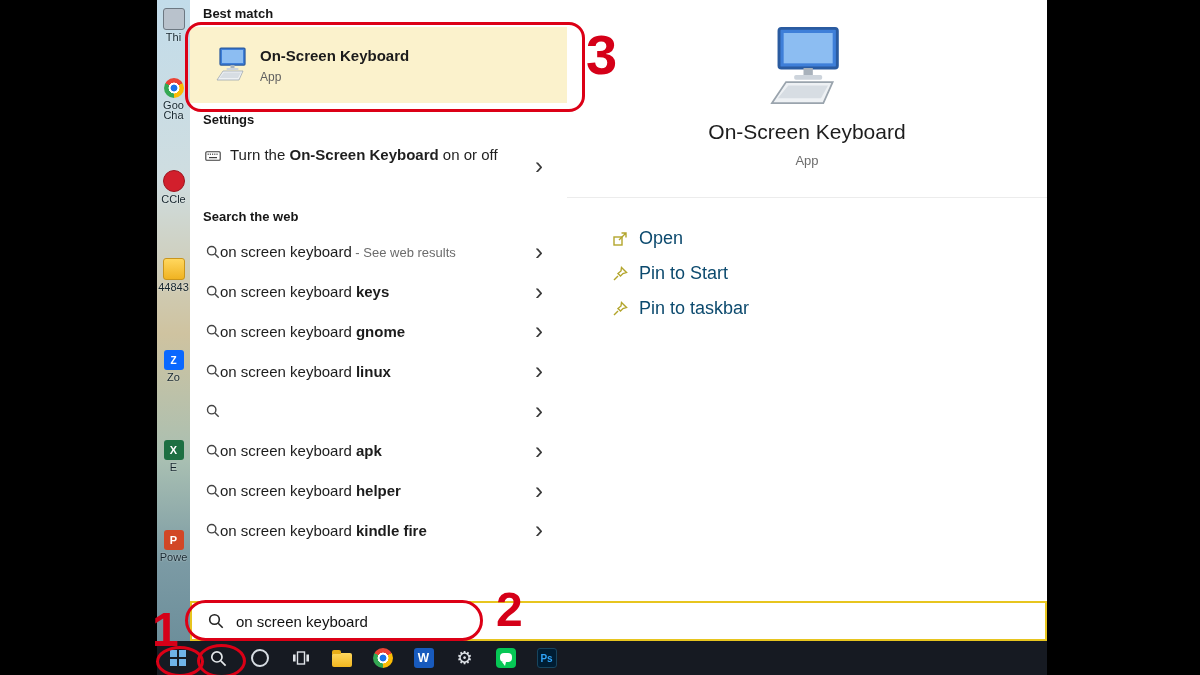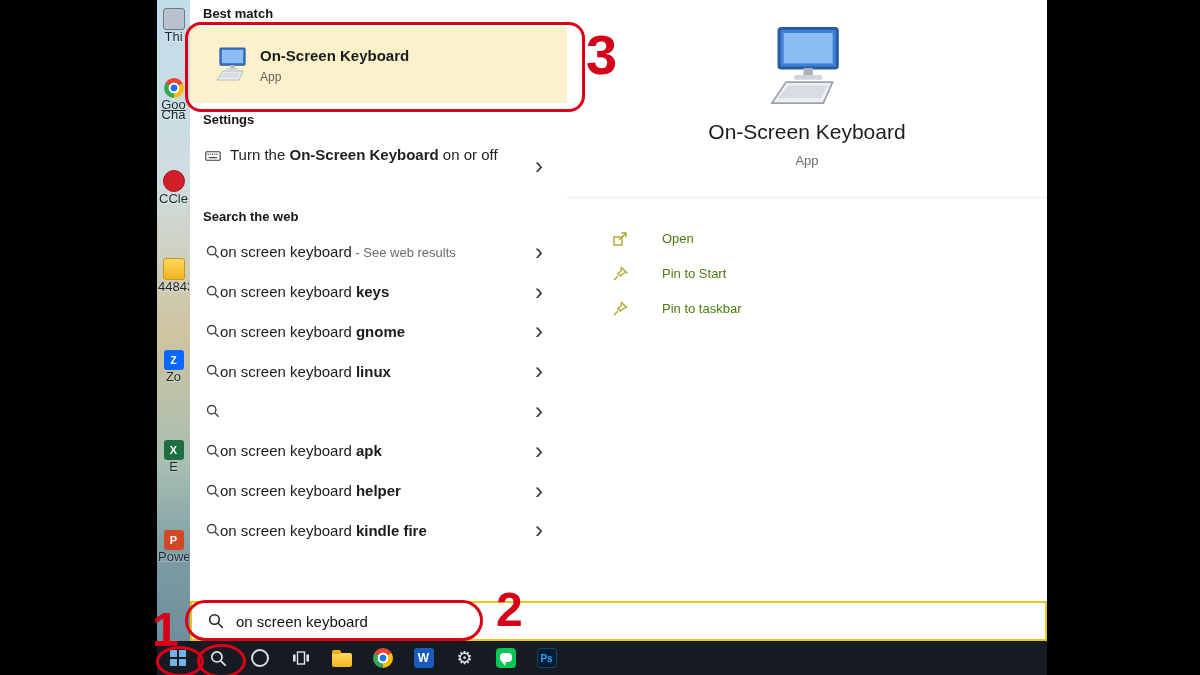--- a/index.html
+++ b/index.html
@@ -3,21 +3,21 @@
 <meta charset="utf-8">
 <style>
   html,body{margin:0;padding:0;background:#000;}
   .screen{position:relative;width:1200px;height:675px;background:#000;overflow:hidden;
     font-family:"Liberation Sans",sans-serif;-webkit-font-smoothing:antialiased;}
 
   
   .desktop-strip{position:absolute;left:157px;top:0;width:33px;height:641px;overflow:hidden;
     background:linear-gradient(180deg,#c2dcea 0%,#cfdde0 28%,#cfc3a0 52%,#a8bfb2 72%,#7b9aa4 88%,#6d8f9b 100%);}
   .d-icon{position:absolute;left:1px;width:31px;display:flex;flex-direction:column;align-items:center;gap:2px;}
-  .d-label{font-size:13px;color:#16262e;text-shadow:0 0 2px rgba(255,255,255,.7);text-align:center;line-height:10px;max-width:31px;overflow:hidden;text-decoration:underline;}
+  .d-label{font-size:11px;color:#16262e;text-shadow:0 0 2px rgba(255,255,255,.7);text-align:center;line-height:10px;max-width:31px;overflow:hidden;}
   .di{width:20px;height:20px;border-radius:3px;flex:0 0 auto;}
   .ic-pc{background:#b9c2cc;border:1px solid #6d7882;}
   .ic-chrome{border-radius:50%;background:
     radial-gradient(circle,#1a73e8 0 3.4px,transparent 3.6px),
     radial-gradient(circle,#fff 0 5.4px,transparent 5.6px),
     conic-gradient(from -60deg,#ea4335 0 120deg,#fbbc05 0 240deg,#34a853 0 360deg);}
   .ic-ccleaner{border-radius:50%;background:#d21f2c;border:1px solid #9d1620;}
   .ic-folder-d{background:linear-gradient(#ffd75e,#f0b322);border:1px solid #c9951c;}
   .ic-zalo{background:#0a68ff;color:#fff;font-size:10px;font-weight:bold;display:flex;align-items:center;justify-content:center;}
   .ic-excel{background:#1d6f42;color:#fff;font-size:11px;font-weight:bold;display:flex;align-items:center;justify-content:center;}
@@ -43,21 +43,21 @@
   .wr-note{color:#6b6b6b;font-size:13px;}
 
   
   .flyout-detail{position:absolute;left:567px;top:0;width:480px;height:601px;background:#fff;}
   .osk-lg{position:absolute;left:50%;top:26px;transform:translateX(-50%);width:96px;height:84px;}
   .detail-title{position:absolute;top:120px;width:100%;text-align:center;font-size:21px;color:#1d1d1d;}
   .detail-sub{position:absolute;top:153px;width:100%;text-align:center;font-size:13px;color:#6d6d6d;}
   .detail-divider{position:absolute;top:197px;left:0;width:100%;height:1px;background:#ececec;}
   .action-list{position:absolute;left:45px;top:221px;}
   .action-row{height:35px;display:flex;align-items:center;gap:11px;}
-  .action-label{font-size:13px;color:#4d7c0f;margin-left:23px;}
+  .action-label{font-size:18px;color:#0c4a6e;}
 
   
   .search-bar{position:absolute;left:190px;top:601px;width:857px;height:40px;background:#fff;
     border:2px solid #e7c51f;box-sizing:border-box;display:flex;align-items:center;}
   .search-bar .mag{margin-left:16px;flex:0 0 auto;}
   .search-input{margin-left:10px;border:none;outline:none;font-size:15px;color:#111;width:320px;
     font-family:"Liberation Sans",sans-serif;background:transparent;}
 
   
   .taskbar{position:absolute;left:157px;top:641px;width:890px;height:34px;background:#161a22;display:flex;align-items:center;}

